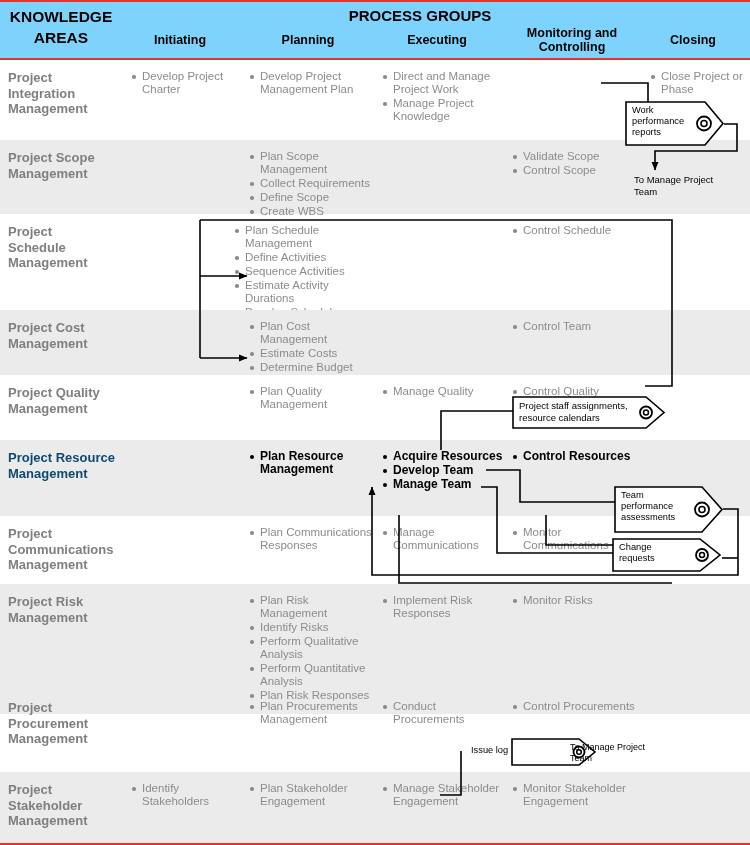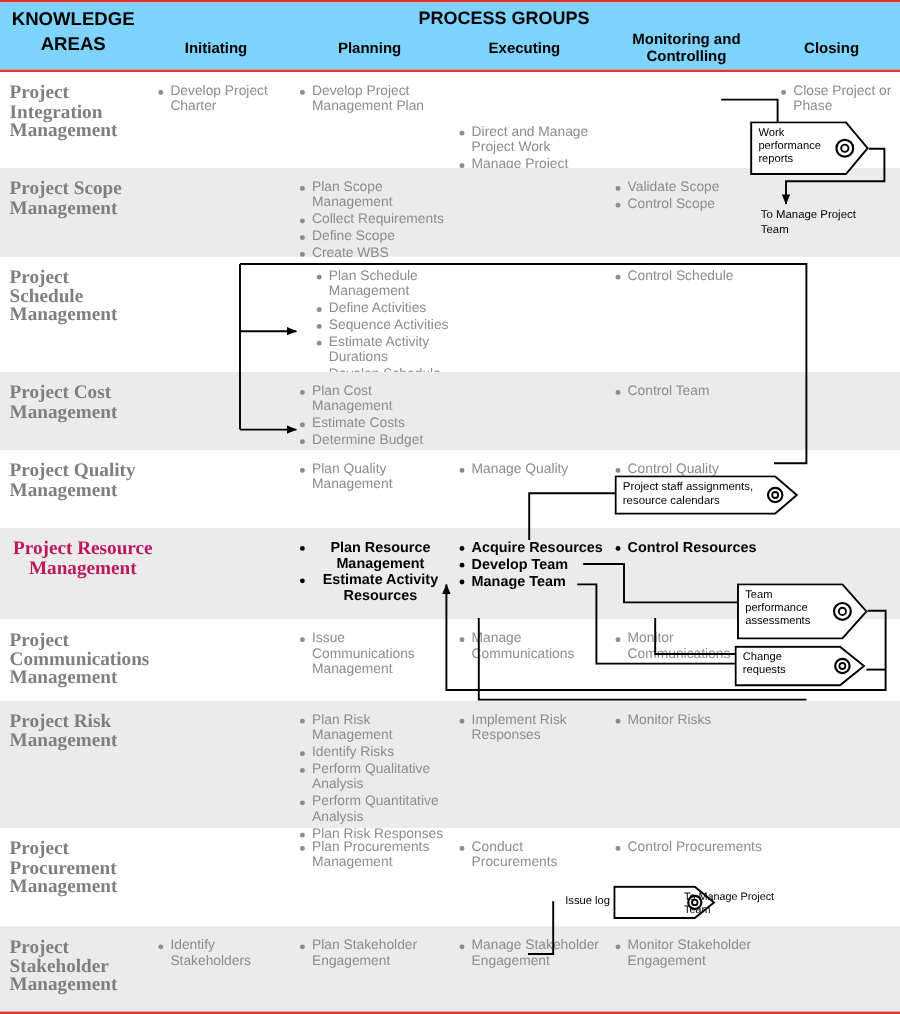--- a/index.html
+++ b/index.html
@@ -29,23 +29,23 @@
   .pg-col{
     position:absolute;top:31px;text-align:center;
     color:#000;font-size:12.5px;font-weight:bold;line-height:14px;
   }
 
   
   .row{position:absolute;left:0;width:750px;}
   .row.shade{background:#ebebeb;}
   .ka-name{
     position:absolute;left:8px;top:10px;width:122px;
-    color:#7f7f7f;font-size:16px;font-weight:bold;line-height:15.5px;font-family:Liberation Serif, serif;
-  }
-  .row.hl .ka-name{color:#be185d;text-align:center;}
+    color:#7f7f7f;font-size:13px;font-weight:bold;line-height:15.5px;
+  }
+  .row.hl .ka-name{color:#0c4a6e;}
 
   .cell{position:absolute;top:10px;}
   .proc{
     position:relative;color:#8c8c8c;font-size:11.5px;line-height:13px;
     padding-left:11px;margin-bottom:1px;
   }
   .proc::before{
     content:"";position:absolute;left:1px;top:5px;
     width:3.5px;height:3.5px;border-radius:50%;background:#8c8c8c;
   }
@@ -100,21 +100,21 @@
           <div>Project</div>
           <div>Integration</div>
           <div>Management</div>
         </div>
         <div class="cell" style="left: 131px; width: 112px;">
           <div class="proc">Develop Project Charter</div>
         </div>
         <div class="cell" style="left: 249px; width: 125px;">
           <div class="proc">Develop Project Management Plan</div>
         </div>
-        <div class="cell" style="left: 382px; width: 122px; margin-top: 34px;">
+        <div class="cell" style="left: 382px; width: 122px;">
           <div class="proc">Direct and Manage Project Work</div>
           <div class="proc">Manage Project Knowledge</div>
         </div>
         <div class="cell" style="left: 650px; width: 96px;">
           <div class="proc">Close Project or Phase</div>
         </div>
       </div>
       <div class="row shade" style="top: 140px; height: 74px;">
         <div class="ka-name">
           <div>Project Scope</div>
@@ -130,21 +130,21 @@
           <div class="proc">Validate Scope</div>
           <div class="proc">Control Scope</div>
         </div>
       </div>
       <div class="row" style="top: 214px; height: 96px;">
         <div class="ka-name">
           <div>Project</div>
           <div>Schedule</div>
           <div>Management</div>
         </div>
-        <div class="cell" style="left: 263px; width: 125px;">
+        <div class="cell" style="left: 234px; width: 125px;">
           <div class="proc">Plan Schedule Management</div>
           <div class="proc">Define Activities</div>
           <div class="proc">Sequence Activities</div>
           <div class="proc">Estimate Activity Durations</div>
           <div class="proc">Develop Schedule</div>
         </div>
         <div class="cell" style="left: 512px; width: 130px;">
           <div class="proc">Control Schedule</div>
         </div>
       </div>
@@ -175,50 +175,49 @@
         </div>
         <div class="cell" style="left: 512px; width: 130px;">
           <div class="proc">Control Quality</div>
         </div>
       </div>
       <div class="row shade hl" style="top: 440px; height: 76px;">
         <div class="ka-name">
           <div>Project Resource</div>
           <div>Management</div>
         </div>
-        <div class="cell" style="left: 249px; width: 125px; text-align: center;">
+        <div class="cell" style="left: 249px; width: 125px;">
           <div class="proc">Plan Resource Management</div>
-          <div class="proc">Estimate Activity Resources</div>
         </div>
         <div class="cell" style="left: 382px; width: 122px;">
           <div class="proc">Acquire Resources</div>
           <div class="proc">Develop Team</div>
           <div class="proc">Manage Team</div>
         </div>
         <div class="cell" style="left: 512px; width: 130px;">
           <div class="proc">Control Resources</div>
         </div>
       </div>
       <div class="row" style="top: 516px; height: 68px;">
         <div class="ka-name">
           <div>Project</div>
           <div>Communications</div>
           <div>Management</div>
         </div>
         <div class="cell" style="left: 249px; width: 125px;">
-          <div class="proc">Issue Communications Management</div>
+          <div class="proc">Plan Communications Responses</div>
         </div>
         <div class="cell" style="left: 382px; width: 122px;">
           <div class="proc">Manage Communications</div>
         </div>
         <div class="cell" style="left: 512px; width: 130px;">
           <div class="proc">Monitor Communications</div>
         </div>
       </div>
-      <div class="row shade" style="top: 584px; height: 106px;">
+      <div class="row shade" style="top: 584px; height: 130px;">
         <div class="ka-name">
           <div>Project Risk</div>
           <div>Management</div>
         </div>
         <div class="cell" style="left: 382px; width: 122px;">
           <div class="proc">Implement Risk Responses</div>
         </div>
         <div class="cell" style="left: 249px; width: 125px;">
           <div class="proc">Plan Risk Management</div>
           <div class="proc">Identify Risks</div>

